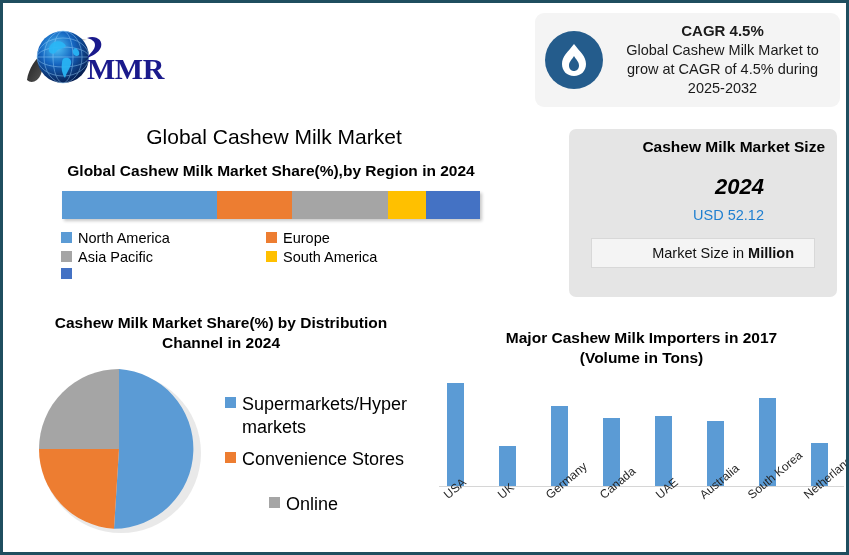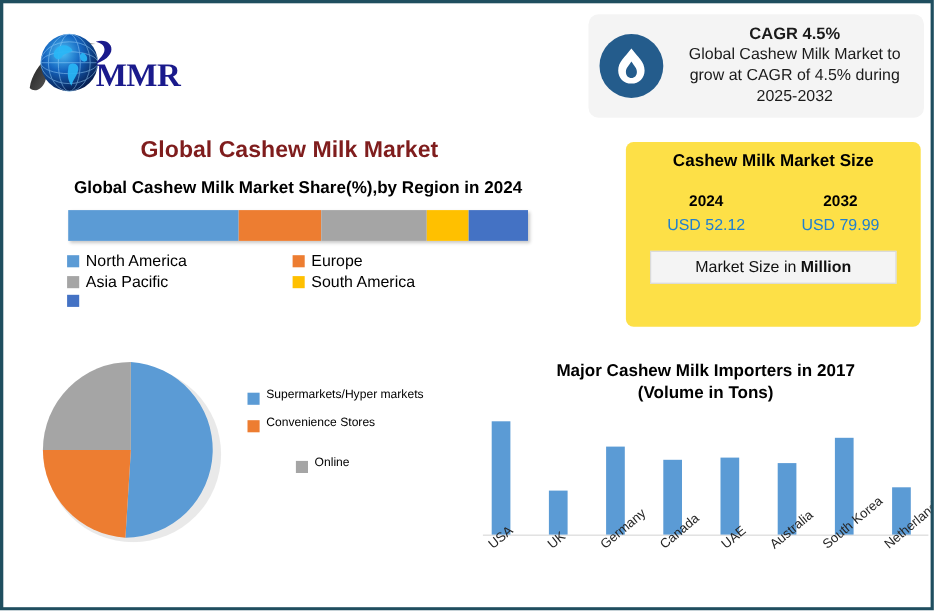--- a/index.html
+++ b/index.html
@@ -85,27 +85,27 @@
   }
   .fact-text .cagr-head {
     display: block;
     font-weight: bold;
     font-size: 15px;
   }
 
   
   .main-title {
     position: absolute;
-    left: 0;
+    left: 11px;
     top: 122px;
     width: 520px;
     text-align: center;
     font-size: 21px;
-    font-weight: bold;
-    color: #7f1d1d;
+    font-weight: normal;
+    color: #000000;
   }
 
   
   .region-block {
     position: absolute;
     left: 8px;
     top: 158px;
     width: 520px;
   }
   .region-title {
@@ -147,41 +147,42 @@
     flex: 0 0 auto;
   }
 
   
   .market-panel {
     position: absolute;
     left: 566px;
     top: 126px;
     width: 268px;
     height: 168px;
-    background: #fde047;
+    background: #e5e5e5;
     border-radius: 7px;
     box-sizing: border-box;
     padding: 9px 12px 10px 12px;
-    text-align: center;
+    text-align: right;
   }
   .market-panel-title {
     font-size: 15.5px;
     font-weight: bold;
     color: #000;
   }
   .market-years {
     display: flex;
     justify-content: space-around;
     margin-top: 18px;
   }
   .year-col { width: 50%; }
   .year-label {
-    font-size: 14px;
-    font-weight: bold;
-    color: #000;
+    font-size: 22px;
+    font-weight: bold;
+    color: #000;
+    font-style: italic;
   }
   .year-value {
     margin-top: 7px;
     font-size: 14.5px;
     font-weight: normal;
     color: #1F7FD0;
   }
   .market-unit-box {
     margin: 15px 10px 0 10px;
     border: 1px solid #d8d8d8;
@@ -216,21 +217,21 @@
   }
   .pie-svg-wrap {
     flex: 0 0 auto;
     width: 186px;
     margin-left: 22px;
   }
   .pie-legend {
     flex: 1 1 auto;
     margin-left: 6px;
     margin-top: 32px;
-    font-size: 11px;
+    font-size: 18px;
     color: #000;
   }
   .pie-legend .legend-row {
     display: flex;
     align-items: flex-start;
     margin-bottom: 10px;
     line-height: 1.25;
   }
   .pie-legend .legend-row.spaced { margin-top: 22px; padding-left: 44px; }
   .pie-legend .legend-swatch {
@@ -371,31 +372,28 @@
     </div>
   </div>
 
   <div class="market-panel">
     <div class="market-panel-title">Cashew Milk Market Size</div>
     <div class="market-years">
       <div class="year-col">
         <div class="year-label">2024</div>
         <div class="year-value">USD 52.12</div>
       </div>
-      <div class="year-col">
-        <div class="year-label">2032</div>
-        <div class="year-value">USD 79.99</div>
-      </div>
     </div>
     <div class="market-unit-box">
       <span>Market Size in </span><b>Million</b>
     </div>
   </div>
 
   <div class="pie-block">
+    <div class="pie-title">Cashew Milk Market Share(%) by Distribution Channel in 2024</div>
     <div class="pie-row">
       <div class="pie-svg-wrap">
         <svg width="172" height="172" viewBox="0 0 172 172">
           <g transform="translate(86,88)">
             <ellipse cx="2" cy="4" rx="80" ry="80" fill="#cfcfcf" opacity="0.45"></ellipse>
 
             <path d="M 0 0 L 0 -80 A 80 80 0 0 1 -5.0 79.8 Z" fill="#5B9BD5"></path>
 
             <path d="M 0 0 L -5.0 79.8 A 80 80 0 0 1 -80 0 Z" fill="#ED7D31"></path>
 

